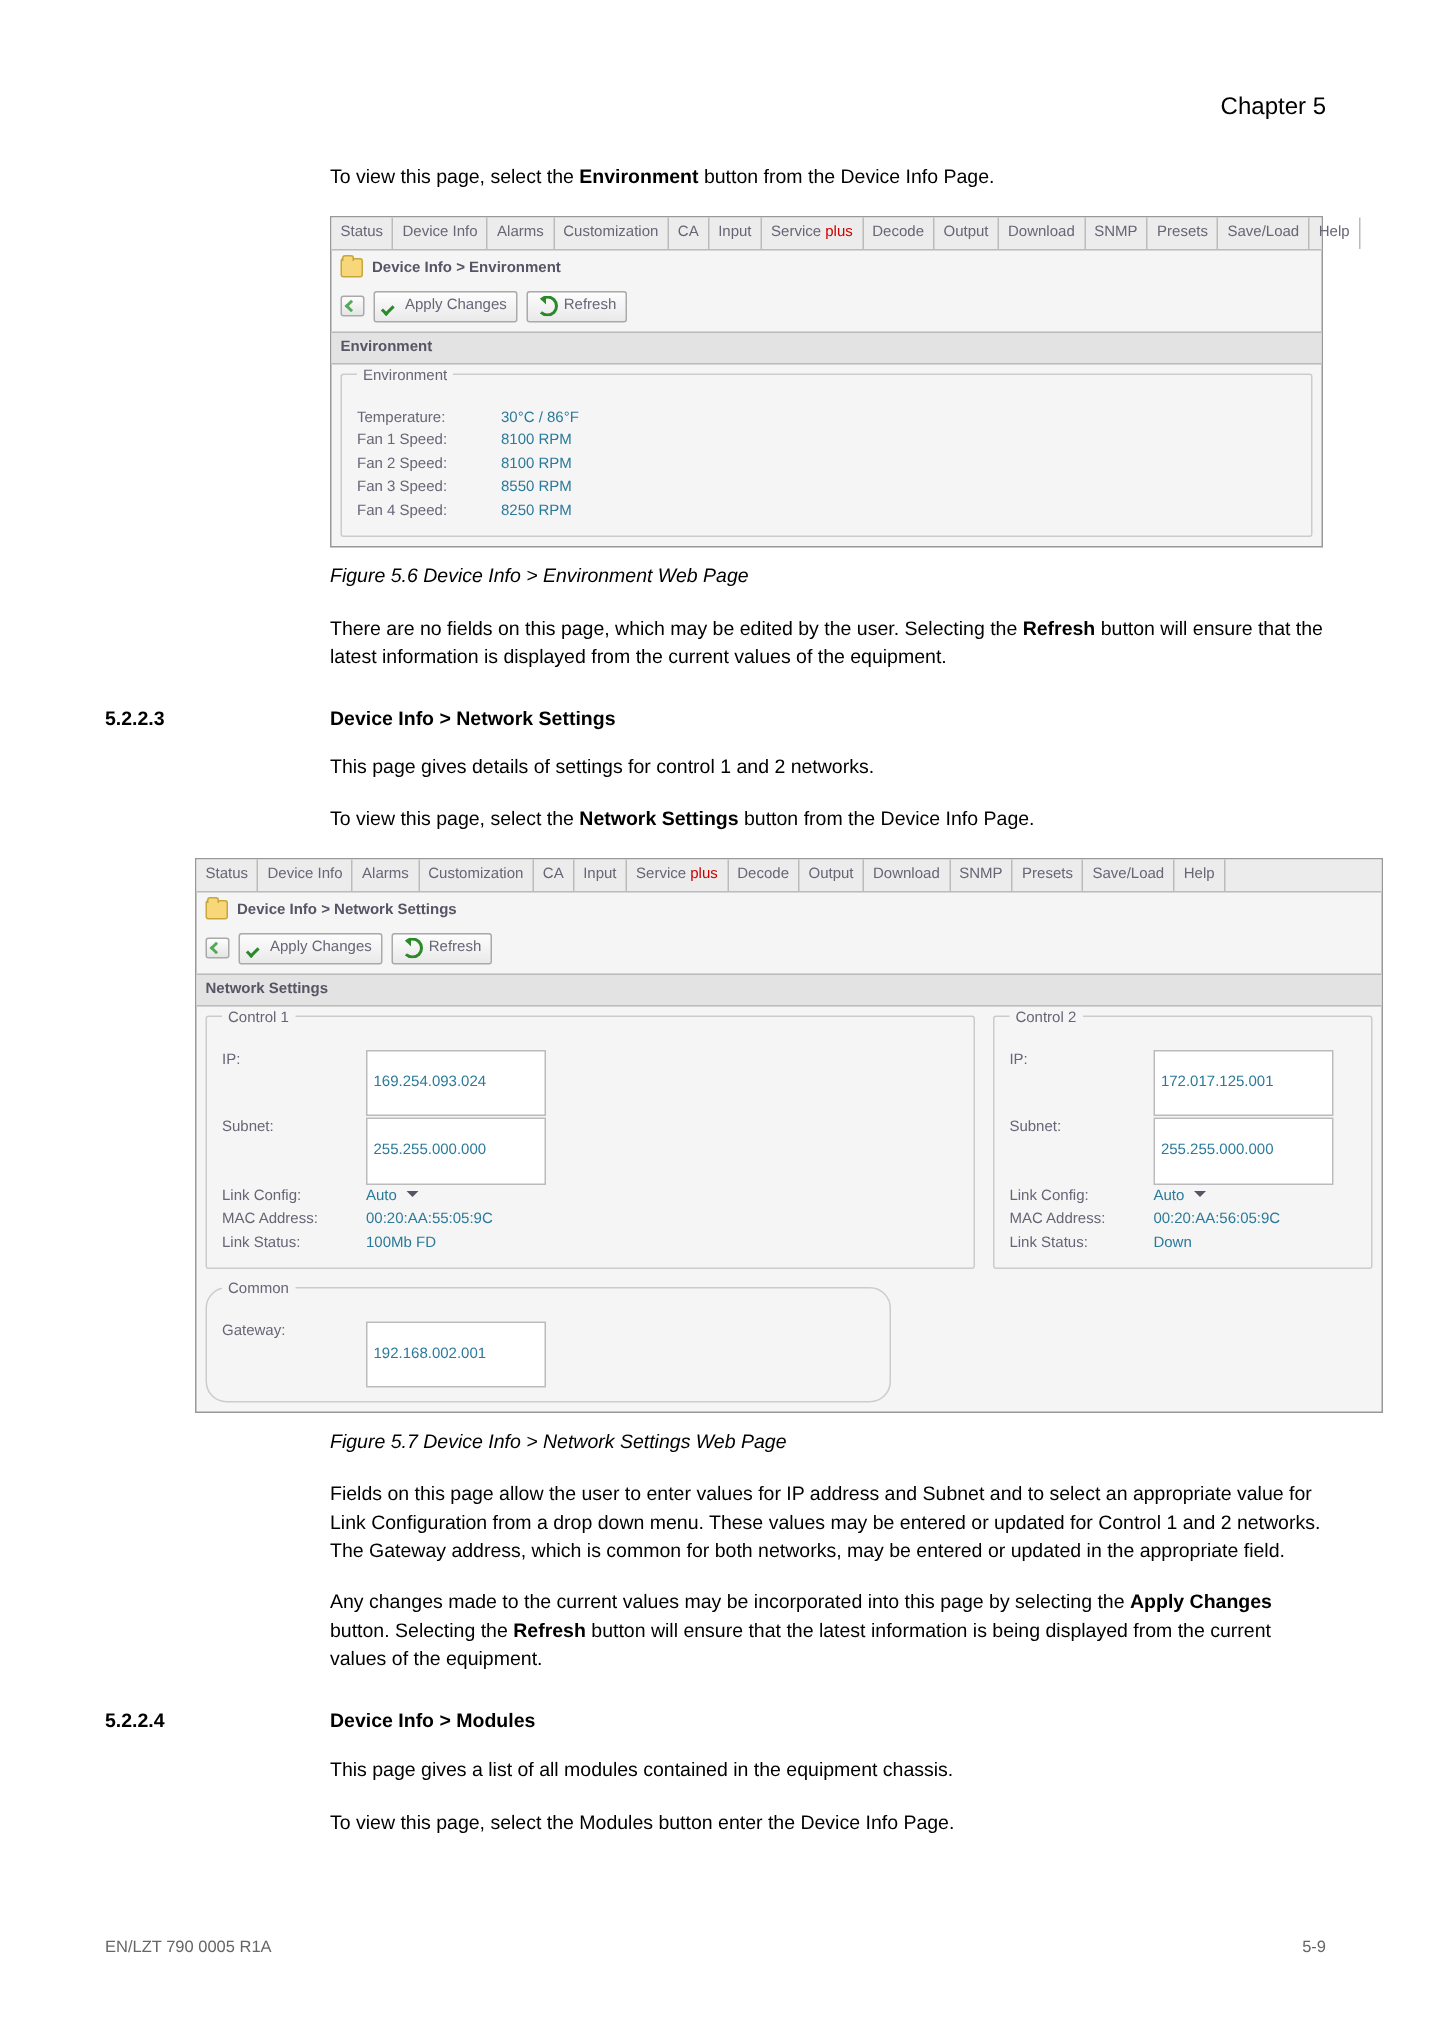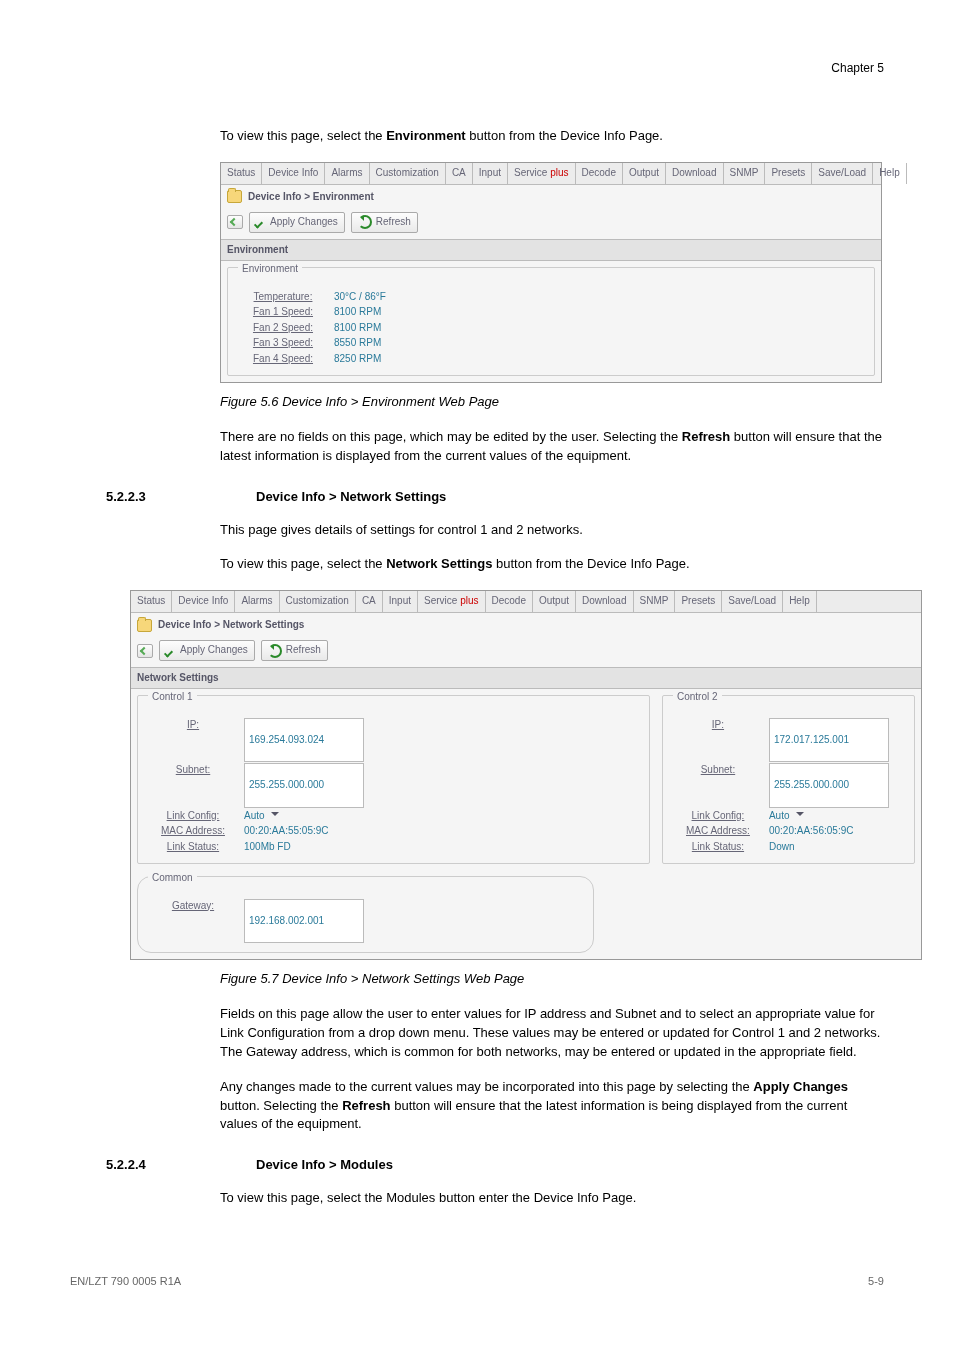--- a/index.html
+++ b/index.html
@@ -11,43 +11,42 @@
     width: 954px;
     font-size: 13px;
     line-height: 1.45;
   }
   .page {
     padding: 60px 70px 50px 70px;
     position: relative;
   }
   .chapter-header {
     text-align: right;
-    font-size: 12px;
-    margin-bottom: 50px;
+    font-size: 16px;
+    margin-bottom: 26px;
   }
   .body-text {
     margin-left: 150px;
     margin-bottom: 16px;
   }
   .figure-caption {
     margin-left: 150px;
     font-style: italic;
     margin-bottom: 16px;
     margin-top: 10px;
   }
   .section-heading {
     display: flex;
     margin-top: 22px;
     margin-bottom: 14px;
     font-weight: bold;
   }
   .section-number {
     width: 150px;
     font-weight: bold;
-    margin-left: 36px;
   }
   .section-title {
     font-weight: bold;
   }
   .strong { font-weight: bold; }
 
   
   .screenshot {
     margin-left: 150px;
     width: 660px;
@@ -162,21 +161,21 @@
   }
   .legend {
     position: relative;
     top: -12px;
     background: #f5f5f5;
     padding: 0 4px;
     color: #667;
     display: inline-block;
   }
   .kv-row { display:flex; margin: 1px 0; }
-  .kv-label { width: 90px; text-align: center; color:#667; padding-right:6px;text-decoration:underline; }
+  .kv-label { width: 90px; text-align: left; color:#667; padding-right:6px; }
   .kv-value { color: #2a7a9a; }
   .kv-input {
     display:inline-block; min-width:110px; padding:14px 4px;
     border:1px solid #bbb; background:#fff; color:#2a7a9a;
     font-size:10px;
   }
   .kv-select {
     display:inline-flex; align-items:center; gap:6px;
     color:#2a7a9a;
   }
@@ -385,20 +384,21 @@
 
   <p class="body-text">
     <span>Any changes made to the current values may be incorporated into this page by selecting the </span><span class="strong">Apply Changes</span><span> button. Selecting the </span><span class="strong">Refresh</span><span> button will ensure that the latest information is being displayed from the current values of the equipment.</span>
   </p>
 
   <div class="section-heading">
     <span class="section-number">5.2.2.4</span>
     <span class="section-title">Device Info &gt; Modules</span>
   </div>
 
+  <p class="body-text">This page gives a list of all modules contained in the equipment chassis.</p>
   <p class="body-text">To view this page, select the Modules button enter the Device Info Page.</p>
 
 </div>
 
 <div class="footer">
   <span>EN/LZT 790 0005 R1A</span>
   <span>5-9</span>
 </div>
 
 </body></html>

